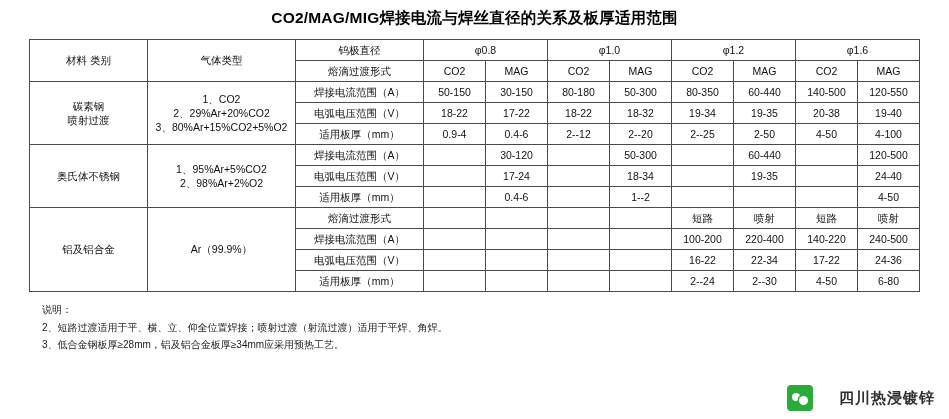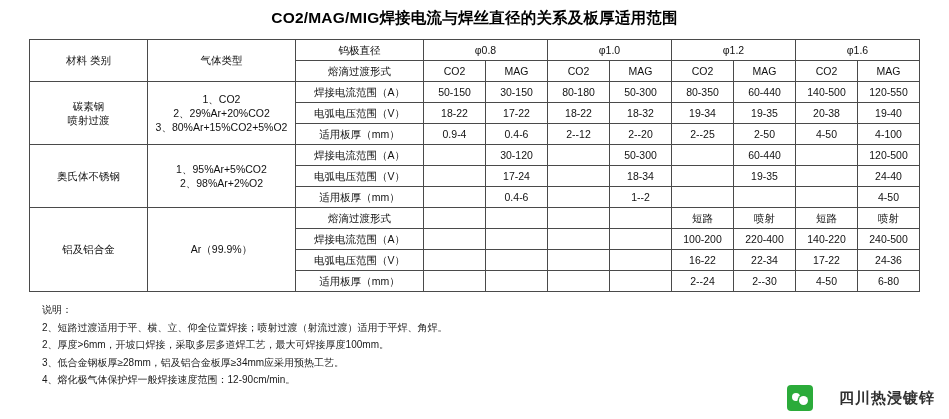--- a/index.html
+++ b/index.html
@@ -287,23 +287,21 @@
         <td>2--30</td>
         <td>4-50</td>
         <td>6-80</td>
       </tr>
     </tbody>
   </table>
 
   <div class="notes">
     <div class="nline">说明：</div>
     <div class="nline">2、短路过渡适用于平、横、立、仰全位置焊接；喷射过渡（射流过渡）适用于平焊、角焊。</div>
-    <div class="nline">2、厚度&gt;6mm，开坡口焊接，采取多层多道焊工艺，最大可焊接厚度100mm。</div>
     <div class="nline">3、低合金钢板厚≥28mm，铝及铝合金板厚≥34mm应采用预热工艺。</div>
-    <div class="nline">4、熔化极气体保护焊一般焊接速度范围：12-90cm/min。</div>
   </div>
 
   <div class="wm">
     <div class="wm-logo"></div>
     <div class="wm-text">四川热浸镀锌</div>
   </div>
 
 </div>
 
 </body></html>

